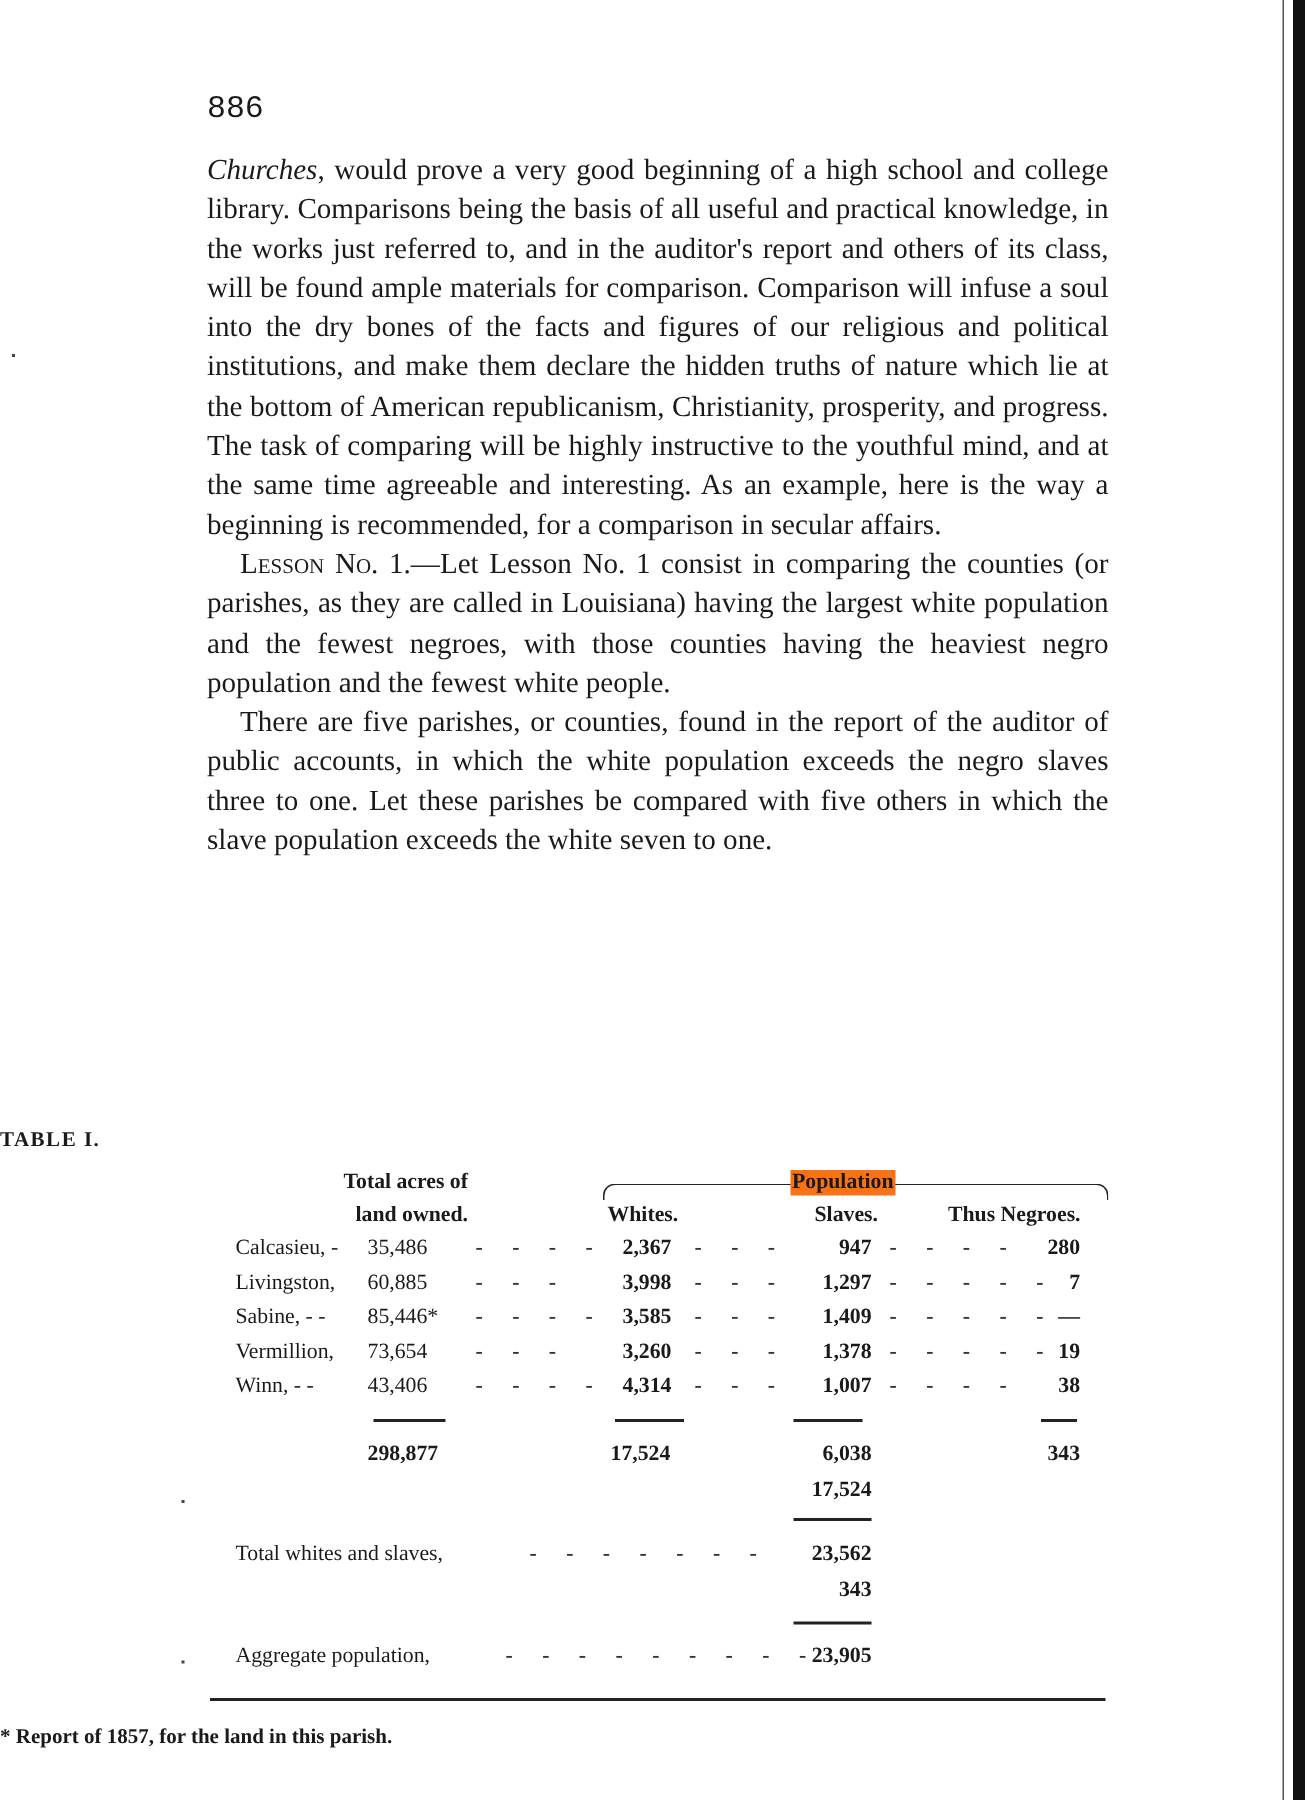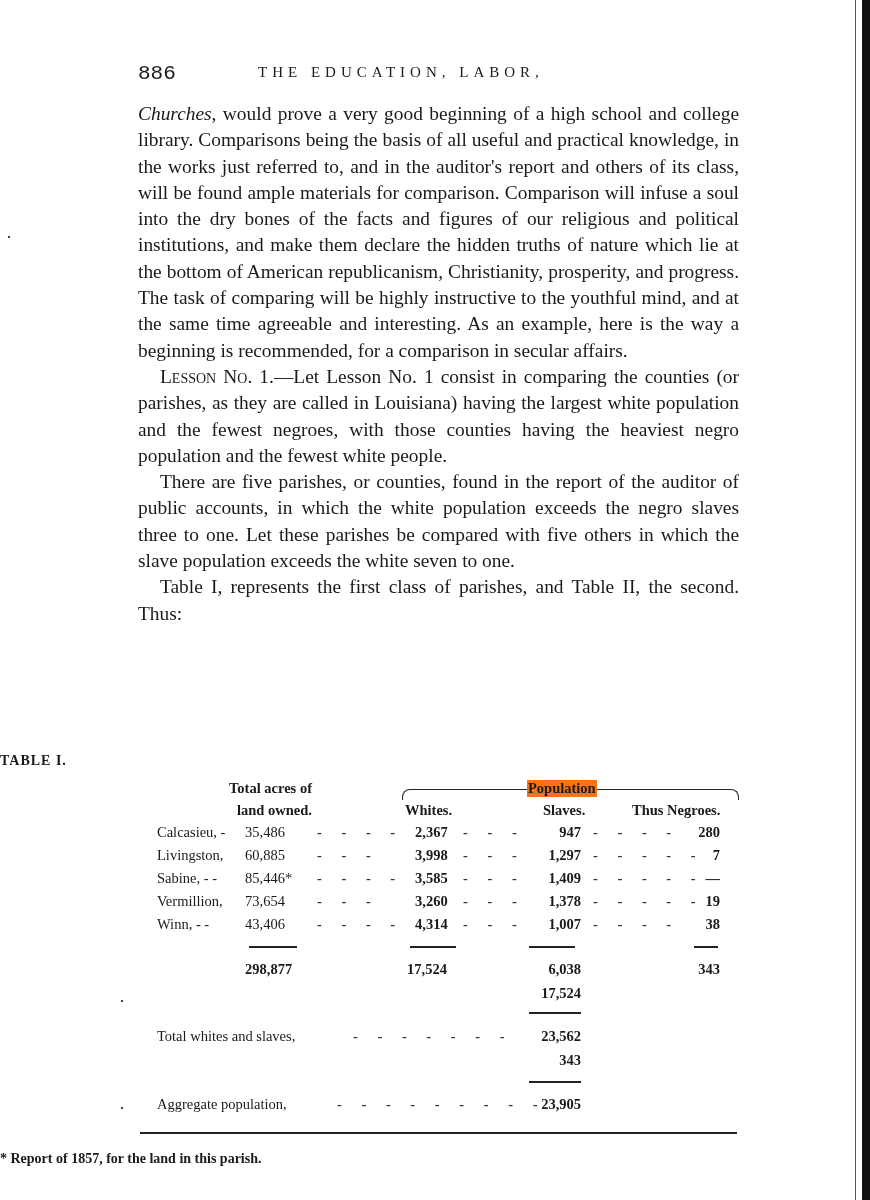--- a/index.html
+++ b/index.html
@@ -70,28 +70,26 @@
   .speck { position: absolute; width: 2px; height: 2px; background: #444; }
 </style>
 </head>
 <body>
 
 <div class="right-edge"></div>
 <div class="right-edge-2"></div>
 
 <div class="page-header">
   <span class="page-number">886</span>
-  <span class="running-head">THE EDUCATION, LABOR,</span>
 </div>
 
 <div class="body-text">
   <p><span class="italic">Churches</span><span>, would prove a very good beginning of a high school and college library. Comparisons being the basis of all useful and practical knowledge, in the works just referred to, and in the auditor's report and others of its class, will be found ample materials for comparison. Comparison will infuse a soul into the dry bones of the facts and figures of our religious and political institutions, and make them declare the hidden truths of nature which lie at the bottom of American republicanism, Christianity, prosperity, and progress. The task of comparing will be highly instructive to the youthful mind, and at the same time agreeable and interesting. As an example, here is the way a beginning is recommended, for a comparison in secular affairs.</span></p>
   <p class="indent"><span class="smallcaps">Lesson No. 1.</span><span>—Let Lesson No. 1 consist in comparing the counties (or parishes, as they are called in Louisiana) having the largest white population and the fewest negroes, with those counties having the heaviest negro population and the fewest white people.</span></p>
   <p class="indent">There are five parishes, or counties, found in the report of the auditor of public accounts, in which the white population exceeds the negro slaves three to one. Let these parishes be compared with five others in which the slave population exceeds the white seven to one.</p>
-  <p class="indent">Table I, represents the first class of parishes, and Table II, the second. Thus:</p>
 </div>
 
 <div class="table-title">TABLE I.</div>
 
 <div class="tbl">
   <span class="hdr" style="left:72px;top:0px;">Total acres of</span>
   <span class="hdr" style="left:80px;top:22px;">land owned.</span>
   <div class="brace"></div>
   <span class="hdr brace-label">Population</span>
   <span class="hdr" style="left:248px;top:22px;">Whites.</span>

